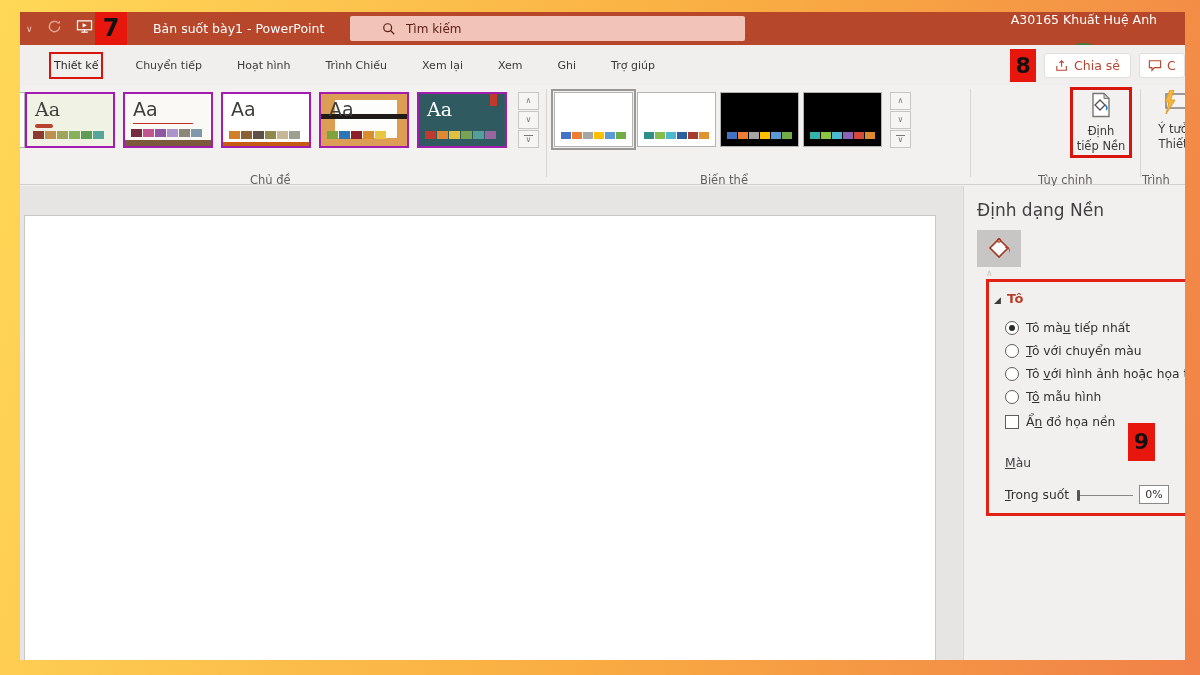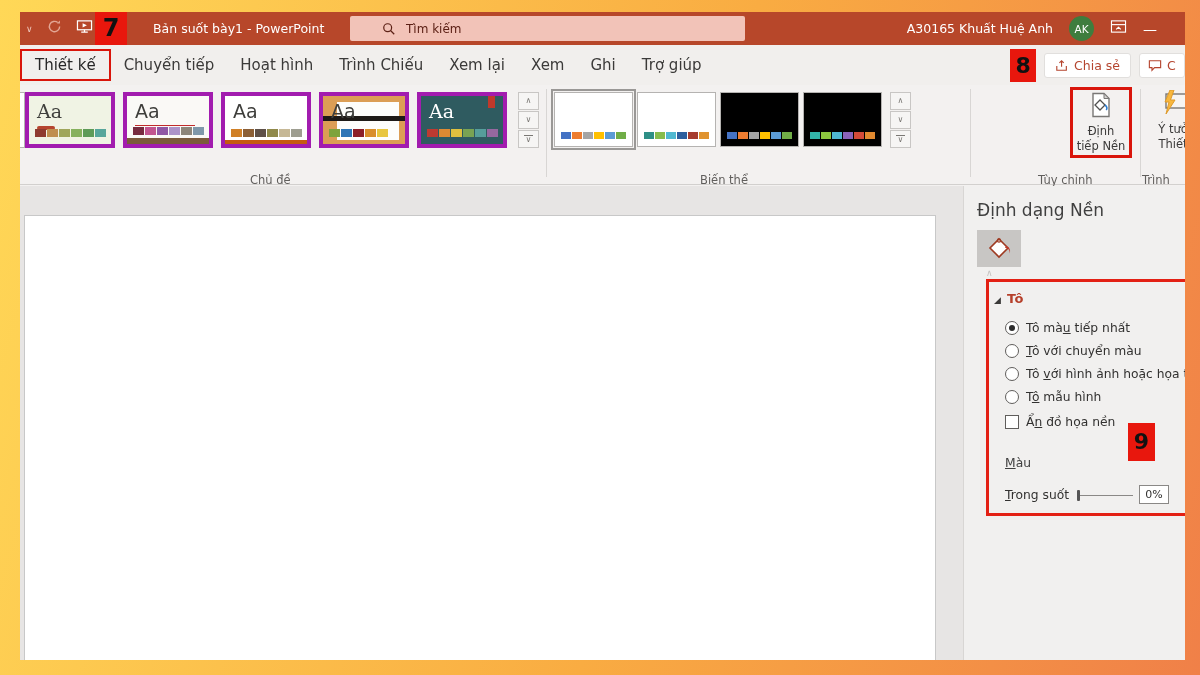--- a/index.html
+++ b/index.html
@@ -13,42 +13,42 @@
   .titlebar { position:absolute; left:0; top:0; width:100%; height:33px; background:#B7472A;
               display:flex; align-items:center; color:#fff; }
   .qat { display:flex; align-items:center; gap:14px; margin-left:6px; }
   .qat-caret { font-size:9px; color:#F0C9BE; }
   .ann-box { background:#E8170D; color:#111; font-weight:bold; text-align:center; }
   .ann7 { position:absolute; left:75px; top:0; width:32px; height:33px; font-size:24px; line-height:33px; }
   .doc-title { position:absolute; left:133px; top:0; height:33px; line-height:33px; font-size:12.5px; }
   .searchbox { position:absolute; left:330px; top:4px; width:395px; height:25px; background:#F2C3B8;
                border-radius:2px; display:flex; align-items:center; color:#5C2015; font-size:12px; }
   .searchbox svg { margin:0 10px 0 32px; }
-  .right-cluster { position:absolute; right:28px; top:0; height:33px; display:flex; align-items:center; gap:16px; }
+  .right-cluster { position:absolute; right:28px; top:0; height:33px; display:flex; align-items:center; gap:16px;flex-direction:column; }
   .user-name { font-size:12.5px; white-space:nowrap; }
   .avatar { width:25px; height:25px; border-radius:50%; background:#3E7D3E; color:#fff; font-size:10.5px;
             display:flex; align-items:center; justify-content:center; }
   .minimize { font-size:14px; color:#fff; }
 
   
   .tabrow { position:absolute; left:0; top:33px; width:100%; height:40px; background:#F1EFED;
             display:flex; align-items:center; }
-  .tab { padding:5px 13px; font-size:15px; color:#3B3A39; white-space:nowrap; }
+  .tab { padding:5px 3px; font-size:11px; color:#3B3A39; white-space:nowrap;margin-left:29px; }
   .tab.active { border:2px solid #D9150B; color:#262626; }
   .tabrow-right { position:absolute; right:0; top:33px; height:40px; display:flex; align-items:center; gap:8px; }
   .ann8 { width:26px; height:33px; font-size:22px; line-height:33px; }
   .btn-share { display:flex; align-items:center; gap:5px; background:#fff; border:1px solid #E1DFDD;
                border-radius:3px; padding:4px 10px; color:#B5452F; font-size:12.5px; white-space:nowrap; }
   .btn-comment { display:flex; align-items:center; gap:5px; background:#fff; border:1px solid #E1DFDD;
                  border-radius:3px; padding:4px 8px; color:#B5452F; font-size:12.5px; width:46px; overflow:hidden; }
 
   
   .ribbon { position:absolute; left:0; top:73px; width:100%; height:100px; background:#F3F1F0;
             border-bottom:1px solid #D2D0CE; }
-  .thumb { position:relative; height:56px; border:4px solid #a21caf; background:#fff; overflow:hidden; }
+  .thumb { position:relative; height:56px; border:2px solid #a21caf; background:#fff; overflow:hidden; }
   .thumb .aa { position:absolute; left:8px; top:4px; font-size:19px; color:#3F3F3C; }
   .sw-row { position:absolute; left:6px; bottom:7px; display:flex; gap:1px; }
   .sw-row i { width:11px; height:8px; display:block; }
   .theme-gallery { position:absolute; left:0; top:7px; display:flex; gap:8px; }
   .thumb-sliver { position:absolute; left:0; top:7px; width:5px; height:56px; background:#fff; border:1px solid #B5B3B1; border-left:none; }
   .t-gallery-pos { left:5px; }
   .theme { width:90px; }
   .t0 { background:#F0F3E4; } .t0 .aa { font-family:"DejaVu Serif",serif; }
   .t0 .aa::after { content:""; position:absolute; left:0; top:26px; width:18px; height:4px; background:#B5452F; border-radius:2px; }
   .t1 { background:#FAF9F6; } .t1 .aa::after { content:""; position:absolute; left:0; top:25px; width:60px; height:1px; background:#C02B2B; }

